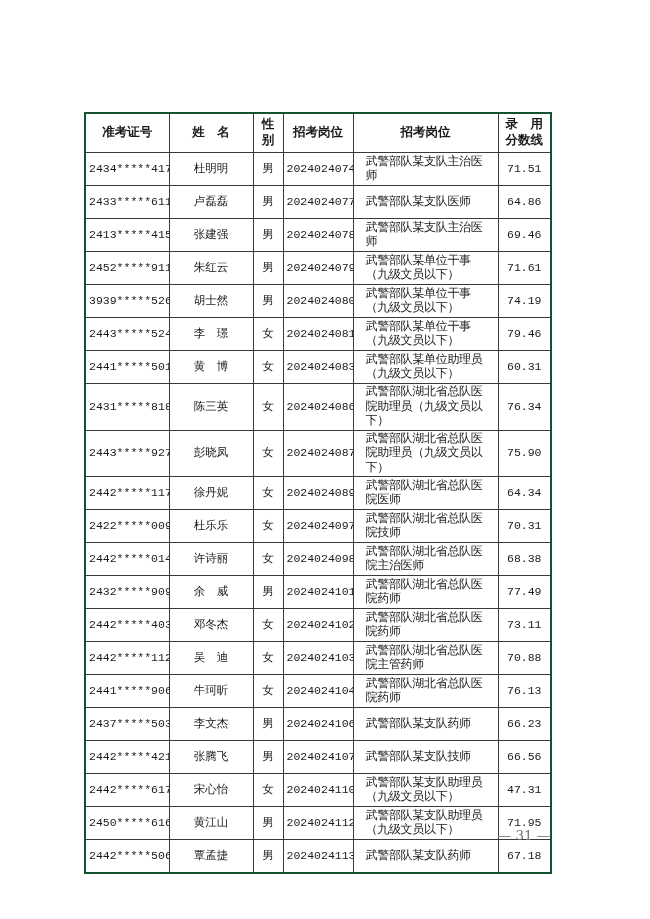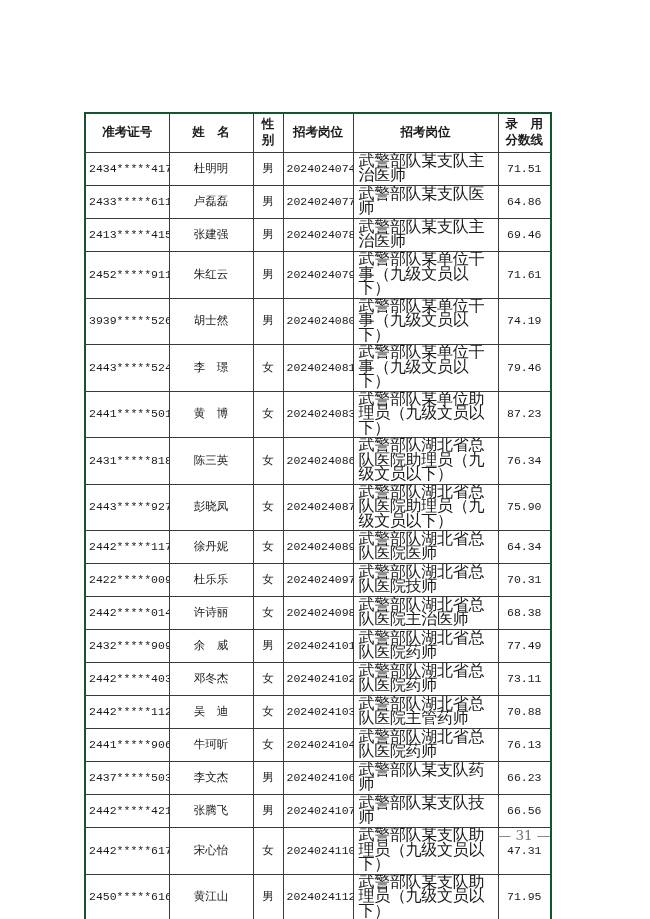--- a/index.html
+++ b/index.html
@@ -38,24 +38,24 @@
   }
   table.score td {
     font-size: 11.5px;
     text-align: center;
     height: 30px;
     line-height: 14px;
     padding: 0 3px;
   }
   table.score td.pos {
     text-align: left;
-    font-size: 16px;
+    font-size: 12px;
     letter-spacing: -0.3px;
     line-height: 14.5px;
-    padding: 1px 5px;
+    padding: 1px 12px;
   }
   .pagenum {
     position: absolute;
     left: 478px;
     top: 827px;
     width: 92px;
     text-align: center;
     font-size: 13.5px;
     color: #737373;
   }
@@ -134,21 +134,21 @@
           <td>2024024081</td>
           <td class="pos">武警部队某单位干事（九级文员以下）</td>
           <td>79.46</td>
         </tr>
         <tr>
           <td>2441*****501</td>
           <td>黄　博</td>
           <td>女</td>
           <td>2024024083</td>
           <td class="pos">武警部队某单位助理员（九级文员以下）</td>
-          <td>87.23</td>
+          <td>60.31</td>
         </tr>
         <tr>
           <td>2431*****818</td>
           <td>陈三英</td>
           <td>女</td>
           <td>2024024086</td>
           <td class="pos">武警部队湖北省总队医院助理员（九级文员以下）</td>
           <td>76.34</td>
         </tr>
         <tr>

